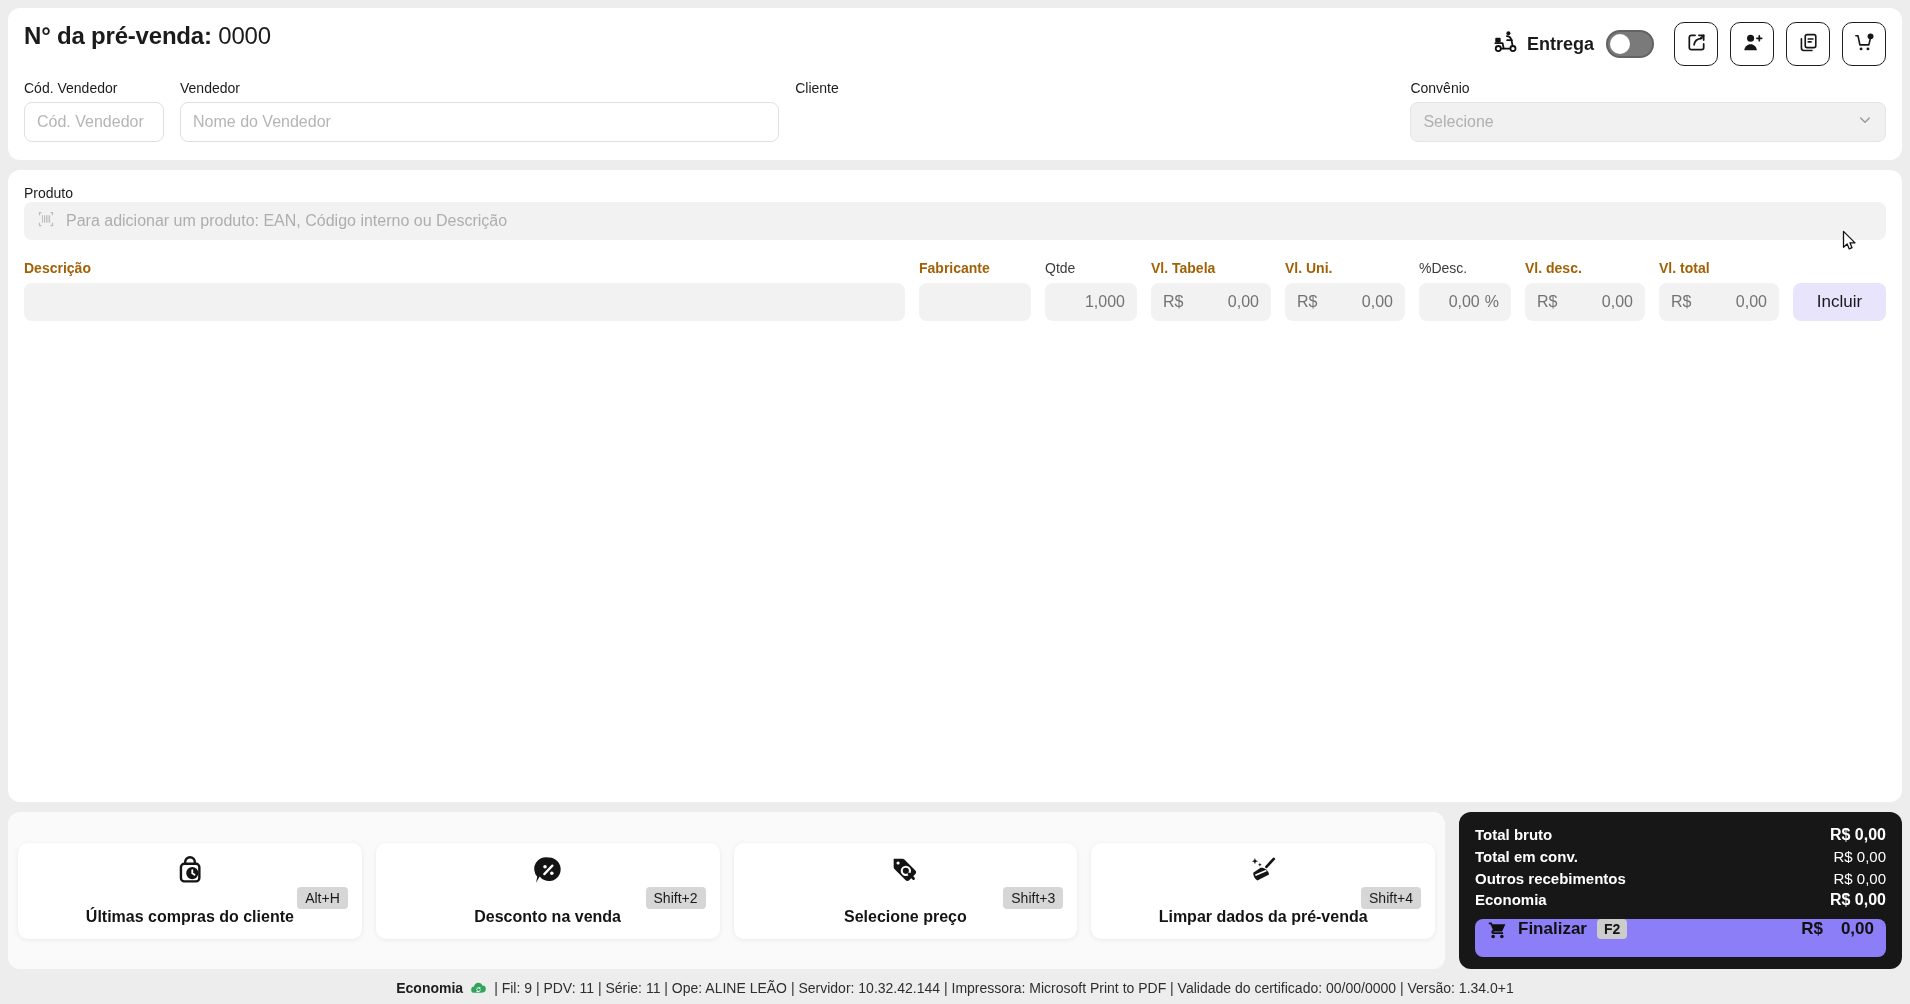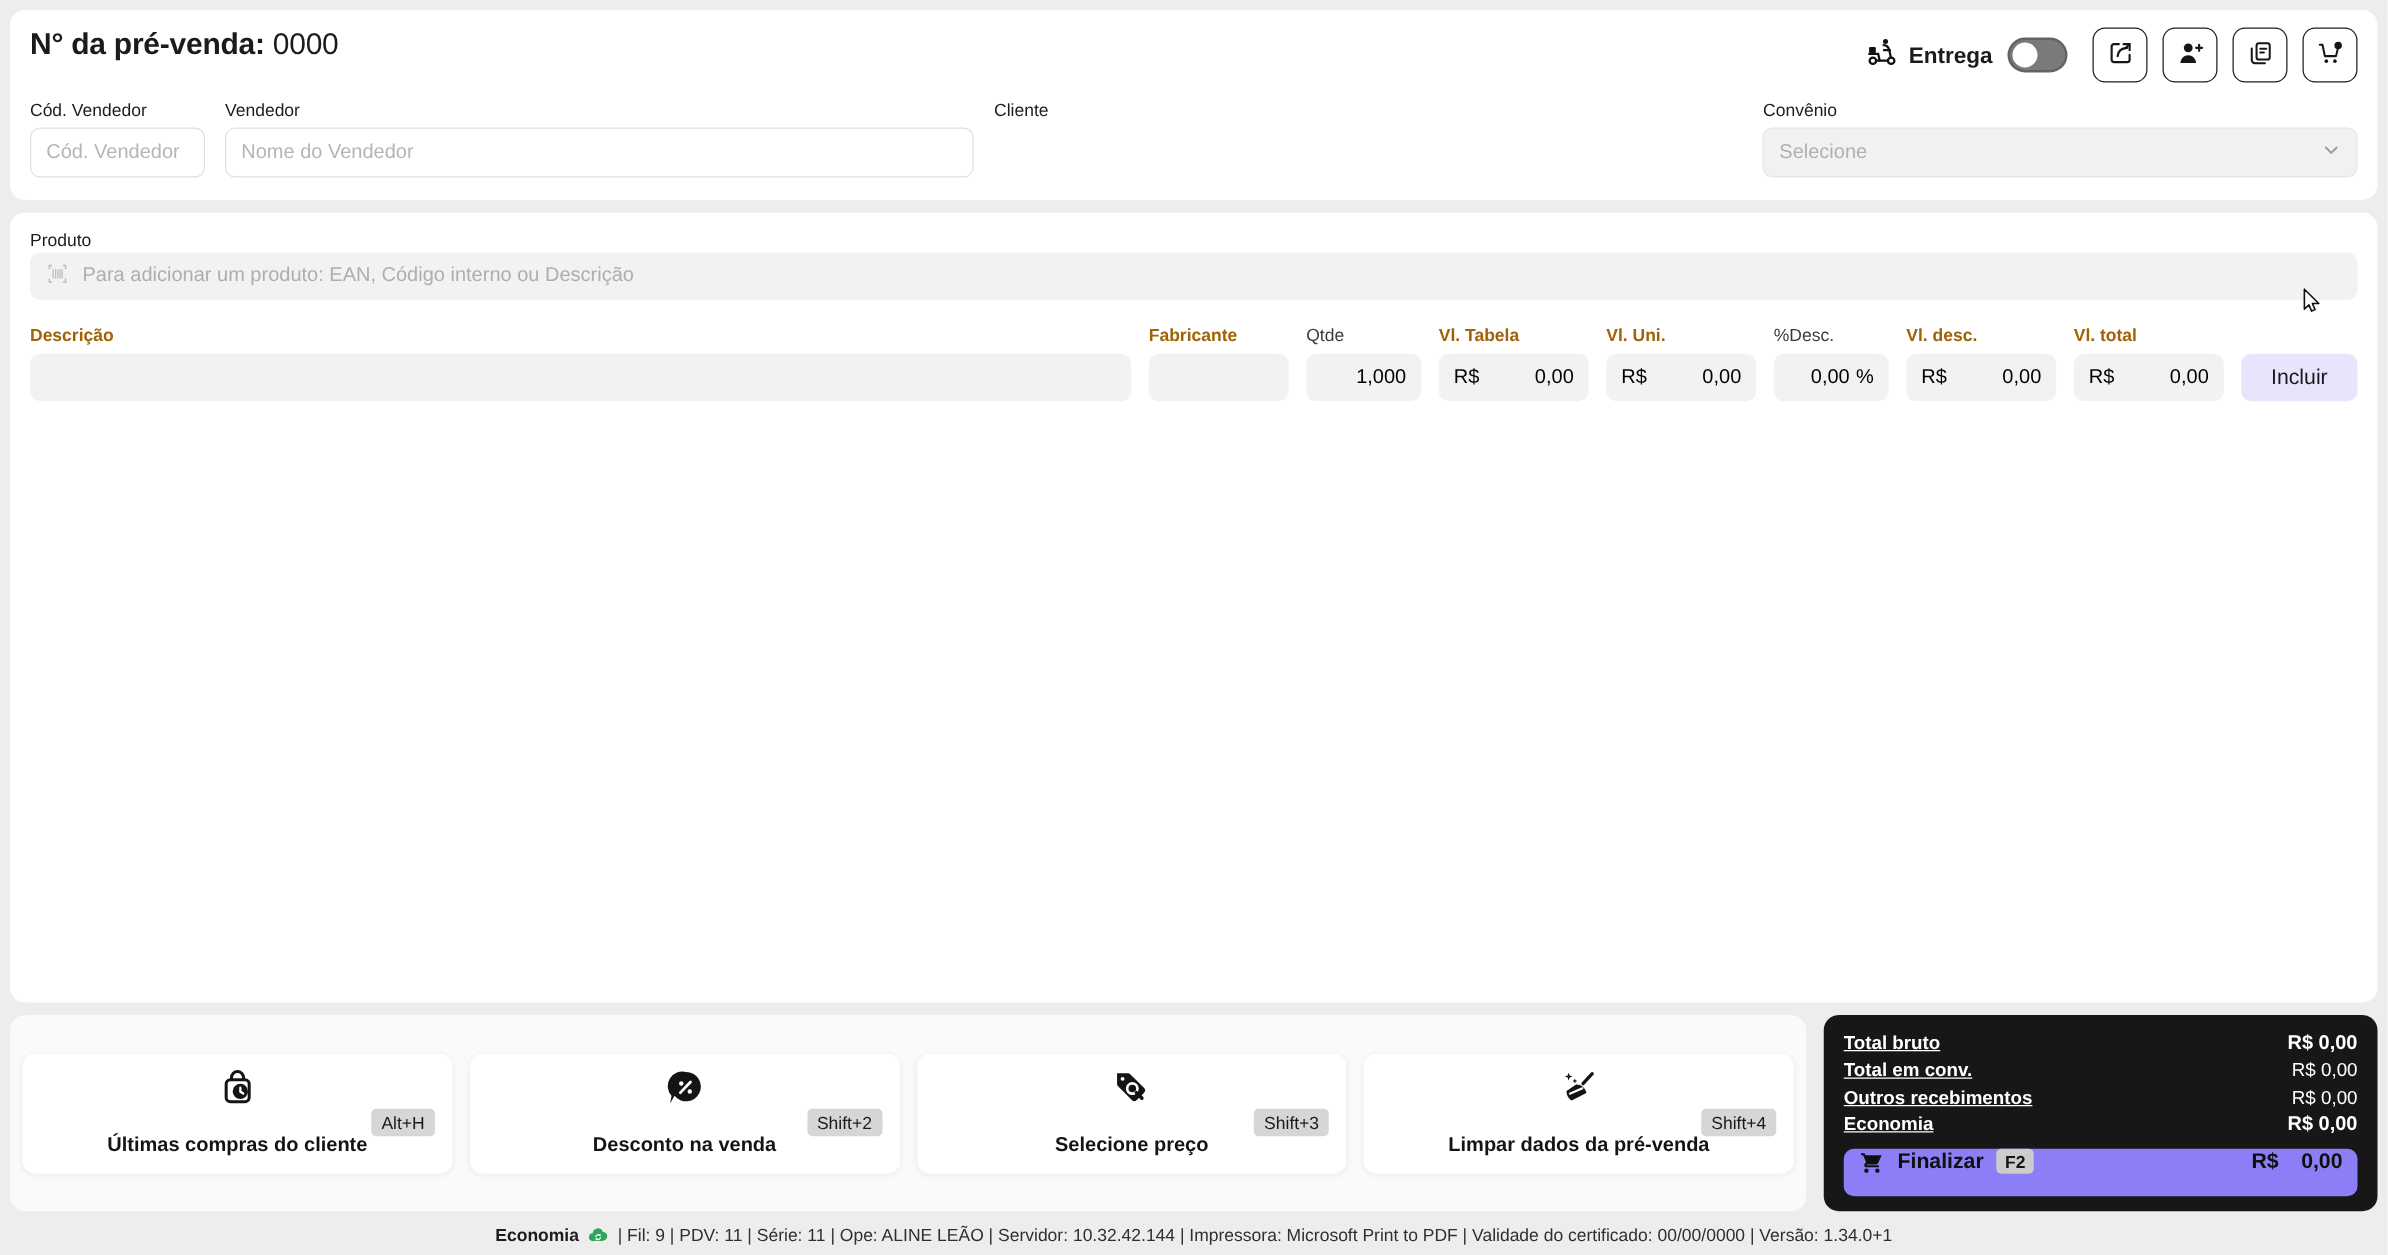--- a/index.html
+++ b/index.html
@@ -49,21 +49,21 @@
   .product-input-wrap input { border:none; background:transparent; outline:none; flex:1; font-size:16px;
                               font-family:inherit; color:#1b1b1b; }
   .product-input-wrap input::placeholder { color:#aeaeae; }
 
   .item-row { display:flex; gap:14px; margin-top:20px; align-items:flex-end; }
   .col { display:flex; flex-direction:column; }
   .col-label { font-size:14px; margin-bottom:7px; white-space:nowrap; }
   .col-label.bold { font-weight:700; color:#a16207; }
   .col-label.reg { font-weight:400; color:#3c3c3c; }
   .gray-box { height:38px; background:#f2f2f2; border-radius:8px; display:flex; align-items:center;
-              padding:0 12px; font-size:16px; color:#000000; }
+              padding:0 12px; font-size:16px; color:#737373; }
   .gray-box.right { justify-content:flex-end; }
   .gray-box.money { justify-content:space-between; }
   .c-desc { flex:1; }
   .c-fab { width:112px; }
   .c-qty { width:92px; }
   .c-money { width:120px; }
   .c-pct { width:92px; }
   .include-btn { width:93px; height:38px; background:#e8e4fb; color:#18181f; border:none; border-radius:8px;
                  font-size:17px; font-family:inherit; cursor:pointer; }
 
@@ -76,21 +76,21 @@
                  display:flex; flex-direction:column; align-items:center; justify-content:flex-end;
                  padding-bottom:13px; }
   .action-card .a-icon { position:absolute; top:10px; left:50%; transform:translateX(-50%); }
   .shortcut-badge { position:absolute; top:12px; right:14px; background:#d6d6d6; color:#1a1a1a;
                     font-size:14px; border-radius:4px; padding:3px 8px;margin-top:32px; }
   .action-label { font-size:16px; font-weight:700; color:#141414; }
 
   .summary-panel { width:443px; background:#171717; border-radius:12px; padding:12px 16px; color:#fff;
                    display:flex; flex-direction:column; }
   .sum-row { display:flex; justify-content:space-between; align-items:center; height:23px; font-size:15px; }
-  .sum-row .lbl { font-weight:600;text-decoration:underline; }
+  .sum-row .lbl { font-weight:600; }
   .sum-row .val { font-weight:400; }
   .sum-row.bold .val { font-weight:700; font-size:16px; }
   .finalize-btn { margin-top:9px; height:40px; background:#8b7ef7; border:none; border-radius:8px;
                   display:flex; align-items:flex-start; padding:0 12px; cursor:pointer; font-family:inherit;font-weight:bold; }
   .finalize-btn .f-label { font-size:17px; color:#101010; margin-left:10px; }
   .f2-badge { background:#cccccc; color:#141414; font-size:14px; border-radius:4px; padding:2px 7px; margin-left:10px; }
   .f-amount { margin-left:auto; font-size:17px; color:#101010; display:flex; gap:18px; }
 
   
   .statusbar { position:absolute; left:0; right:0; bottom:0; height:32px; display:flex; align-items:center;

